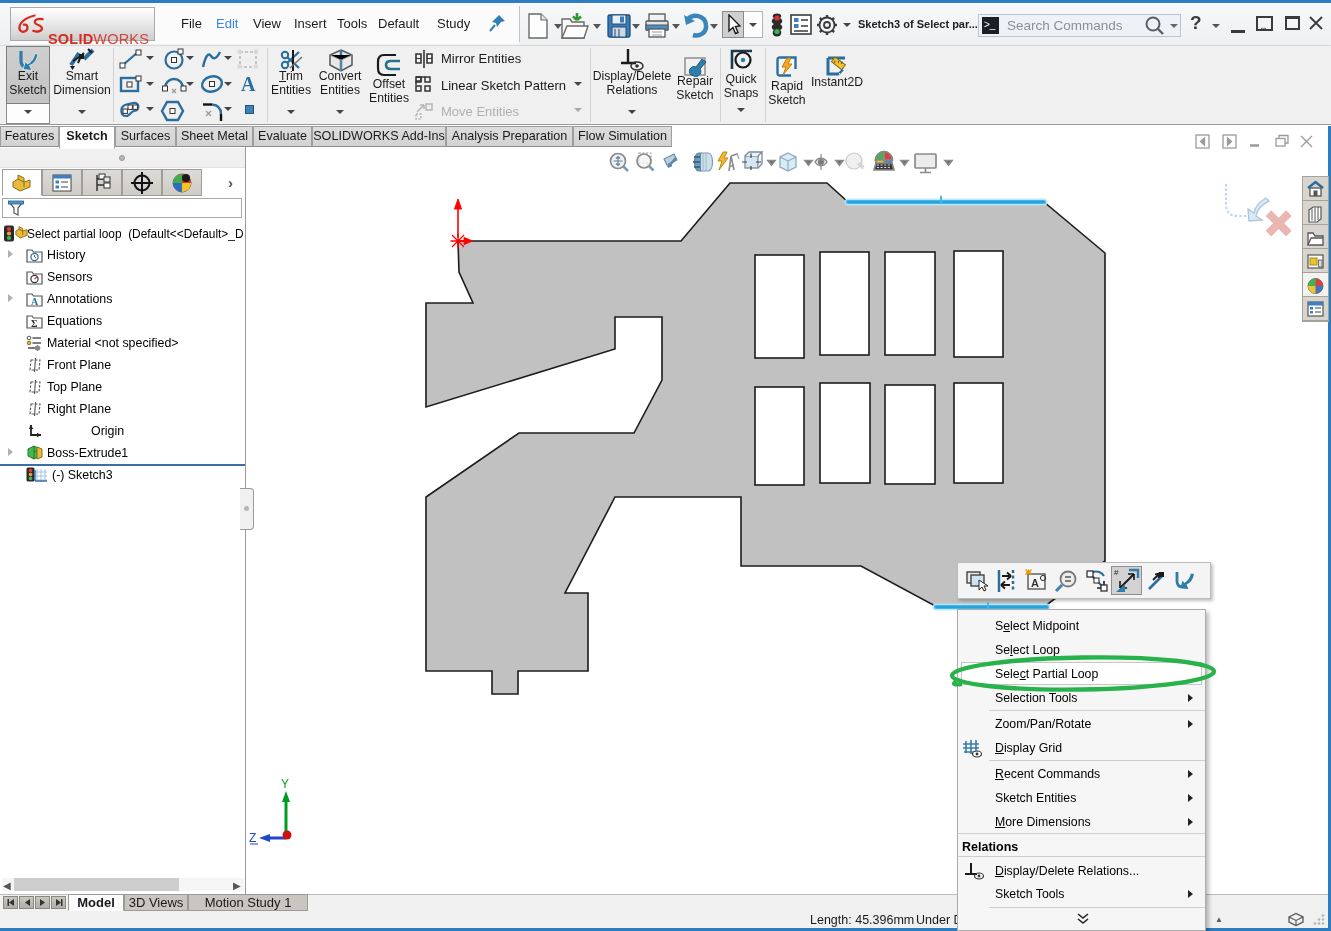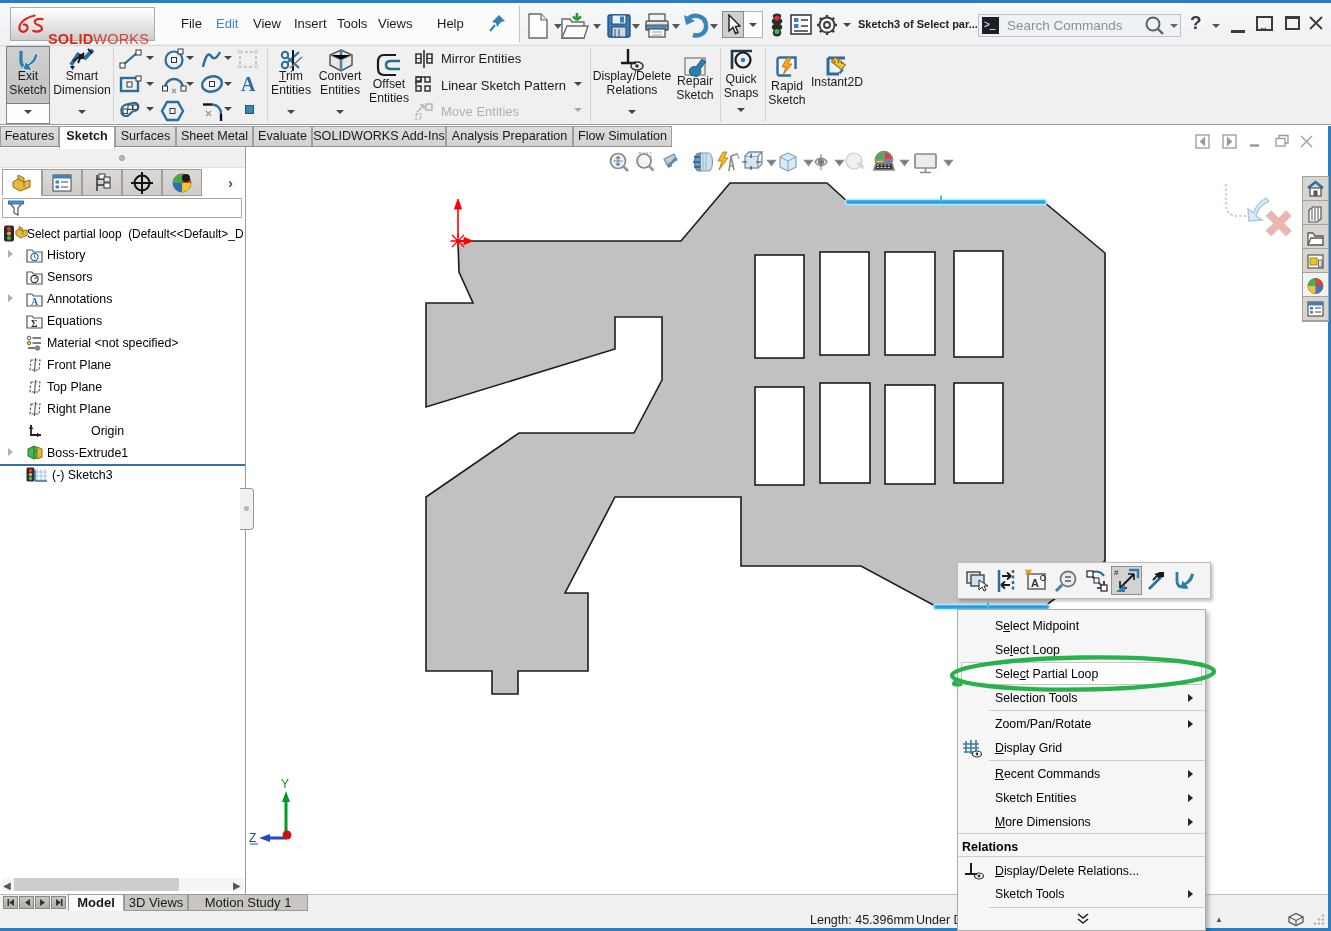--- a/index.html
+++ b/index.html
@@ -27,22 +27,22 @@
       <path d="M38 8 C31 6.5 26 9 27.5 13 C29 16.5 36 15.5 37 20 C37.8 24 31 26.5 25 24" stroke-width="3"></path>
     </g>
   </svg>
   <div class="abs" style="left:48px;top:31px;font-size:14.5px;color:#d52b1e;letter-spacing:.2px;"><b>SOLID</b><span style="opacity:.85">WORKS</span></div>
 
   <div class="abs" style="left:181px;top:16px;font-size:13px;color:#1a1a1a;">File</div>
   <div class="abs" style="left:216px;top:16px;font-size:13px;color:#3b82f6;">Edit</div>
   <div class="abs" style="left:253px;top:16px;font-size:13px;color:#1a1a1a;">View</div>
   <div class="abs" style="left:294px;top:16px;font-size:13px;color:#1a1a1a;">Insert</div>
   <div class="abs" style="left:337px;top:16px;font-size:13px;color:#1a1a1a;">Tools</div>
-  <div class="abs" style="left:378px;top:16px;font-size:13px;color:#1a1a1a;">Views</div>
-  <div class="abs" style="left:437px;top:16px;font-size:13px;color:#1a1a1a;">Help</div>
+  <div class="abs" style="left:378px;top:16px;font-size:13px;color:#1a1a1a;">Default</div>
+  <div class="abs" style="left:437px;top:16px;font-size:13px;color:#1a1a1a;">Study</div>
 
   <svg class="abs" style="left:488px;top:13px;" width="20" height="20" viewBox="0 0 20 20">
       <path d="M11 2 L17 8 L13 9 L9 14 L8 10 L4 9 Z" fill="#2e7fb5"></path>
       <path d="M7 12 L2 18" stroke="#2e7fb5" stroke-width="2"></path>
     </svg>
   <div class="abs" style="left:519px;top:6px;width:1px;height:36px;background:#c4c4c4;"></div>
 
   <div id="qat">
     <svg class="abs" style="left:527px;top:12px;" width="320" height="28" viewBox="0 0 320 28">
 

